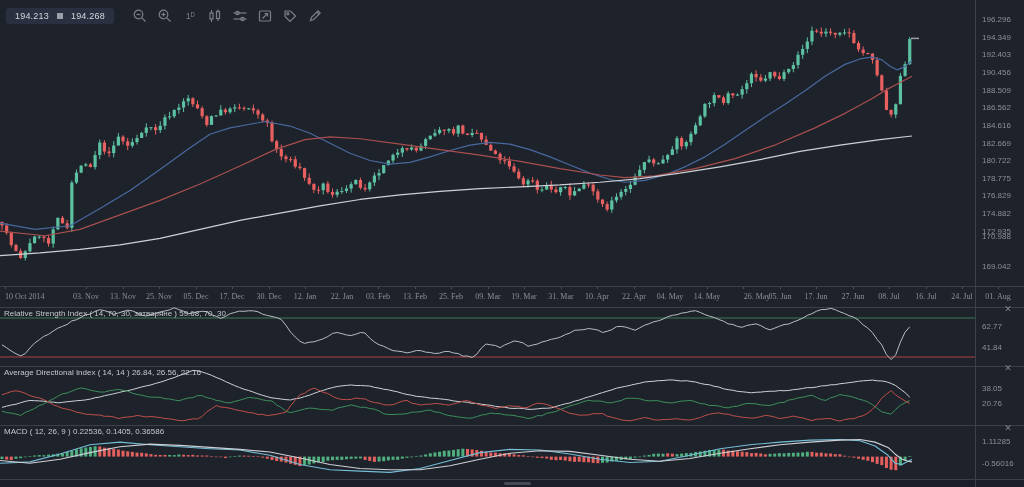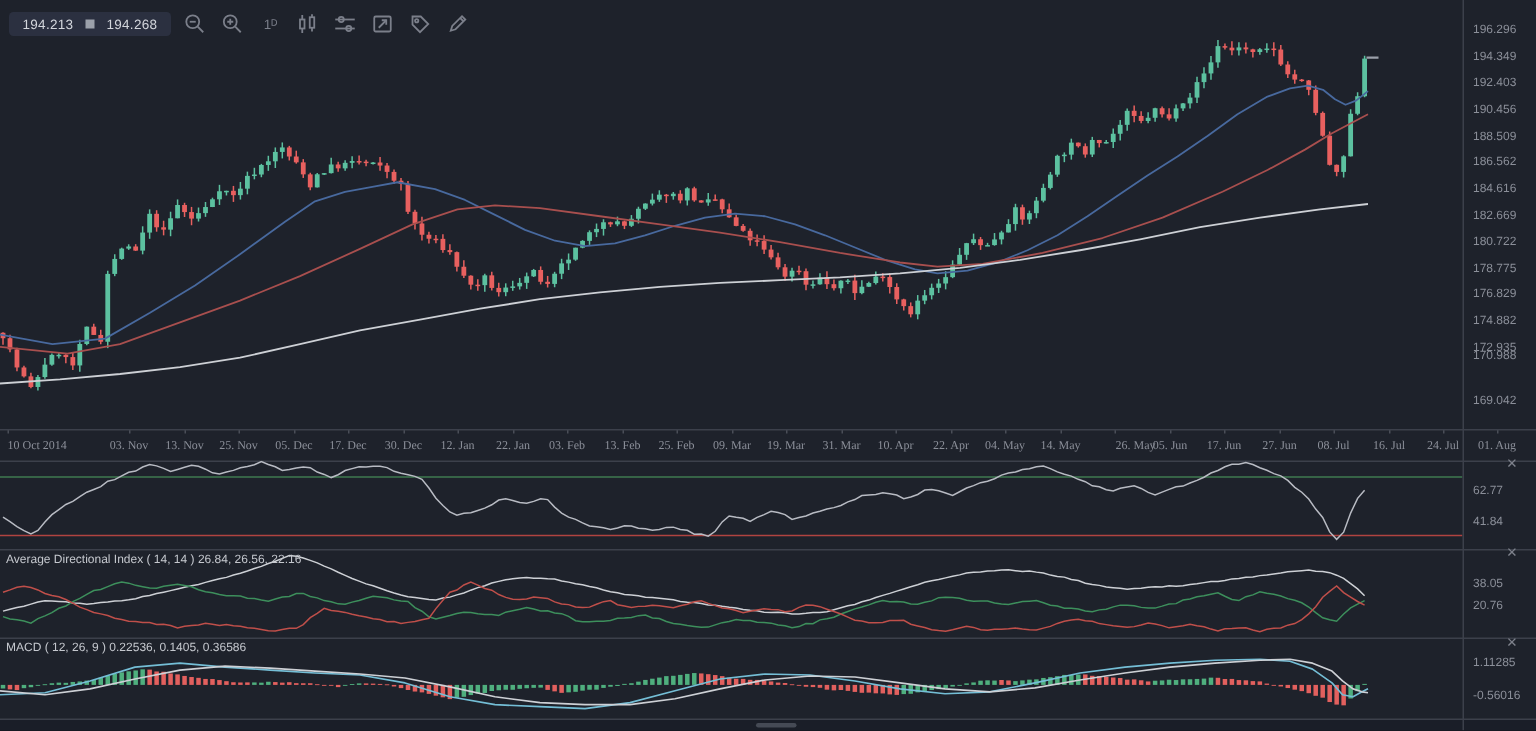--- a/index.html
+++ b/index.html
@@ -1,19 +1,19 @@
 <!DOCTYPE html>
 <html><head>
 <meta charset="utf-8">
 <style>
   html,body{margin:0;padding:0;background:#10131b;}
   .root{position:relative;width:1024px;height:487px;background:#1e222b;overflow:hidden;
         font-family:"Liberation Sans",sans-serif;color:#c7cad1;}
   svg{display:block;position:absolute;left:0;}
-  .toolbar{position:absolute;left:6px;top:7px;display:flex;align-items:center;gap:0;z-index:5;}
+  .toolbar{position:absolute;left:6px;top:7px;display:flex;align-items:center;gap:10px;z-index:5;}
   .pill{display:flex;align-items:center;gap:8px;background:#2b3040;border-radius:3px;
         padding:3px 9px;font-size:9px;color:#d3d6dc;letter-spacing:.2px;cursor:pointer;}
   .pill .sq{width:6px;height:6px;background:#9ba0aa;display:inline-block;}
   .tools{display:flex;align-items:center;gap:8px;margin-left:8px;}
   .tool{width:17px;height:17px;color:#7b7f8a;display:flex;align-items:center;justify-content:center;
         cursor:pointer;font-size:9px;}
   .tool svg{position:static;}
   .xaxis{position:absolute;left:0;top:286px;width:975px;height:21px;}
   .xaxis .xl{position:absolute;top:6px;font-size:8px;color:#8b8f99;white-space:nowrap;font-family:Liberation Serif, serif;}
   .xaxis .tick{position:absolute;top:0;width:1px;height:3px;background:#4a4e58;}
@@ -548,20 +548,23 @@
       <span class="xl" style="left: 926px; transform: translateX(-50%);">16. Jul</span>
       <div class="tick" style="left: 962px;"></div>
       <span class="xl" style="left: 962px; transform: translateX(-50%);">24. Jul</span>
       <div class="tick" style="left: 998px;"></div>
       <span class="xl" style="left: 998px; transform: translateX(-50%);">01. Aug</span>
     </div>
 
   <div class="sep" style="top:286px"></div>
   <div class="sep" style="top:307px"></div>
 
+  <div class="legend" style="top:309px">
+    <span>Relative Strength Index ( 14, 70, 30, затваряне ) 59.68, 70, 30</span>
+  </div>
   <svg id="rsiChart" width="975" height="59" style="top:307px">
       <line x1="0" x2="975" y1="11" y2="11" stroke="#3f7a50" stroke-width="1"></line>
       <line x1="0" x2="975" y1="50" y2="50" stroke="#b04340" stroke-width="1"></line>
       <polyline points="2,37.76 6.66,40.76 11.31,44.04 15.97,46.75 20.62,48.88 25.28,46.62 29.93,40.98 34.59,36.12 39.24,32.78 43.9,29.31 48.55,27.27 53.21,24.09 57.86,21.13 62.52,19.29 67.17,17.4 71.83,13.85 76.48,12.77 81.14,10.23 85.79,7.82 90.45,7.02 95.1,4.34 99.76,2.75 104.41,3.58 109.07,5.22 113.72,7.31 118.38,5.96 123.03,4.54 127.69,3.18 132.34,3.88 137,5.79 141.65,8.24 146.31,8.97 150.96,7.68 155.62,6.58 160.27,4.87 164.93,3.99 169.58,2.83 174.24,0.78 178.89,2.64 183.55,4.19 188.2,6.69 192.86,5.97 197.51,4.98 202.17,4.27 206.82,4.78 211.48,7.7 216.13,9.28 220.79,11.38 225.44,9.5 230.1,6.71 234.75,5.42 239.41,4.13 244.06,4.32 248.72,3.81 253.37,3.83 258.03,4.75 262.68,7.22 267.33,8.45 271.99,9.51 276.64,10.58 281.3,12.53 285.95,18.35 290.61,25.15 295.26,29.95 299.92,34.3 304.57,36.41 309.23,35.22 313.88,34.82 318.54,33.32 323.19,31.76 327.85,29.52 332.5,26.36 337.16,25.54 341.81,26.61 346.47,28 351.12,28.5 355.78,27.25 360.43,25.47 365.09,26.07 369.74,31.07 374.4,35.03 379.05,37.75 383.71,39.25 388.36,41.62 393.02,43.68 397.67,44.11 402.33,44.77 406.98,45.93 411.64,44.94 416.29,43.53 420.95,43.68 425.6,45.11 430.26,45.54 434.91,46.53 439.57,46.06 444.22,44.6 448.88,44.43 453.53,46 458.19,46.53 462.84,49.1 467.5,48.99 472.15,50.46 476.81,47.21 481.46,40.94 486.12,37.01 490.77,37.83 495.43,38.52 500.08,40.64 504.74,37.95 509.39,36.06 514.05,33.91 518.7,34.67 523.36,36.05 528.01,39.26 532.67,38.04 537.32,37.04 541.98,35.01 546.63,33.81 551.29,32.29 555.94,31.43 560.6,29.98 565.25,27.59 569.91,26.04 574.56,23.32 579.22,22.99 583.87,22.63 588.53,21.51 593.18,22.19 597.84,23.06 602.49,25.48 607.15,24.29 611.8,22.67 616.46,19.69 621.11,19.41 625.77,20.13 630.42,21.63 635.08,23.28 639.73,20.81 644.39,18.32 649.04,16.75 653.7,14.78 658.35,13.83 663.01,12.14 667.66,9.73 672.32,8.35 676.97,7.7 681.63,6.05 686.28,5.55 690.94,4.21 695.59,3.74 700.25,5.41 704.9,7.61 709.56,9.2 714.21,10.43 718.87,12.54 723.52,14.15 728.18,16.85 732.83,17.46 737.49,19.46 742.14,20.3 746.8,18.46 751.45,17.61 756.11,16.86 760.76,18.62 765.42,21.28 770.07,22.9 774.73,21.11 779.38,19.22 784.04,17.54 788.69,17.07 793.35,14.98 798,13.24 802.66,11.15 807.31,8.36 811.97,6.65 816.62,4.16 821.28,2.53 825.93,2.52 830.59,1.29 835.24,2.69 839.9,4.8 844.55,6.52 849.21,8.74 853.86,10.23 858.52,13.28 863.17,17.88 867.83,21.16 872.48,25.65 877.14,32.39 881.79,37.94 886.45,47.6 891.1,52.53 895.76,47.77 900.41,35.07 905.07,25.21 909.72,19.79" fill="none" stroke="#b8bbc3" stroke-width="1"></polyline>
     </svg>
 
   <div class="sep" style="top:366px"></div>
   <div class="legend" style="top:368px">
     <span>Average Directional Index ( 14, 14 ) 26.84, 26.56, 22.16</span>
   </div>

